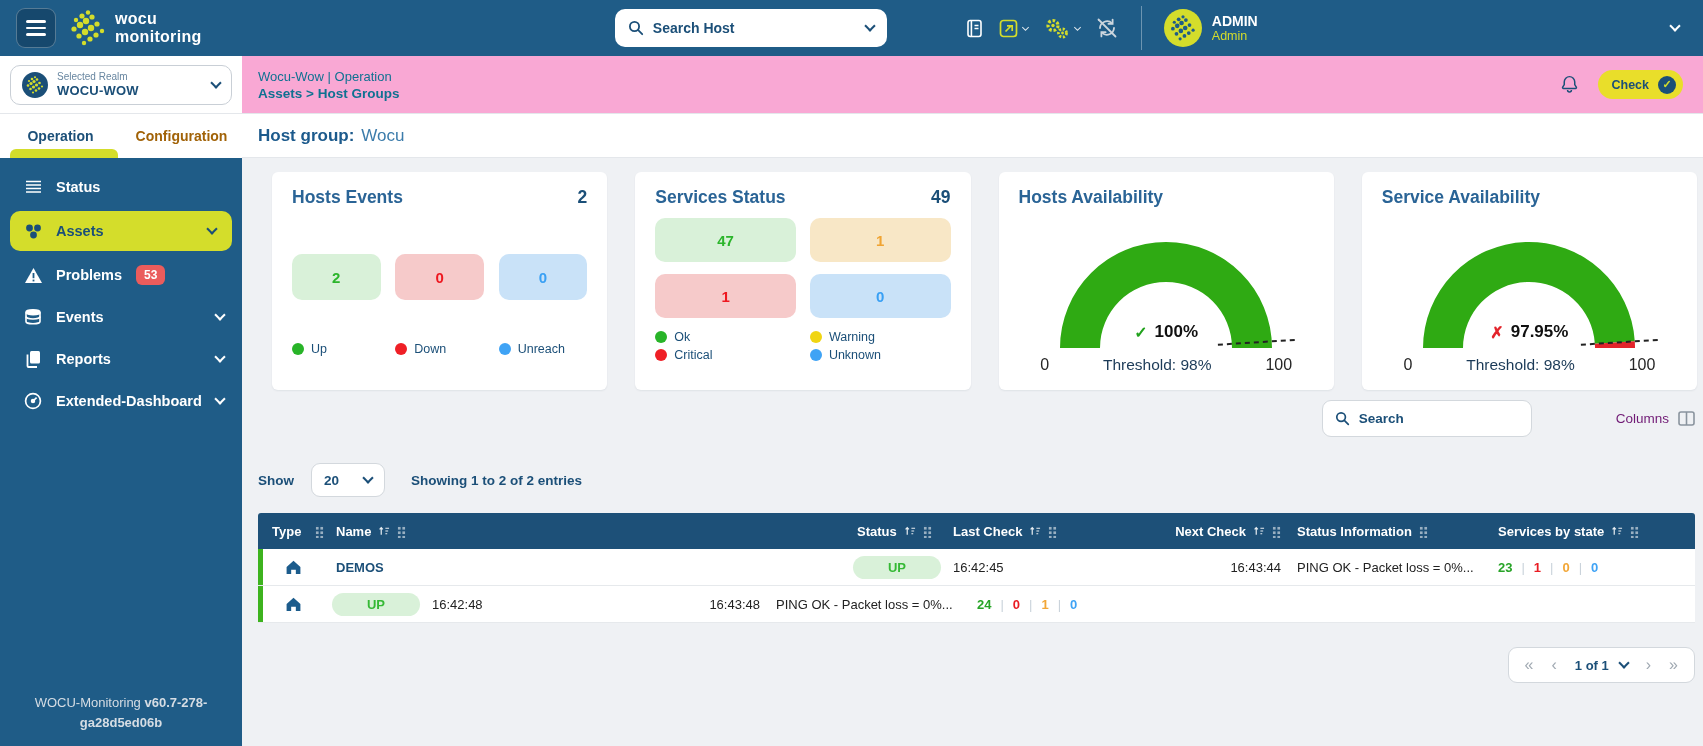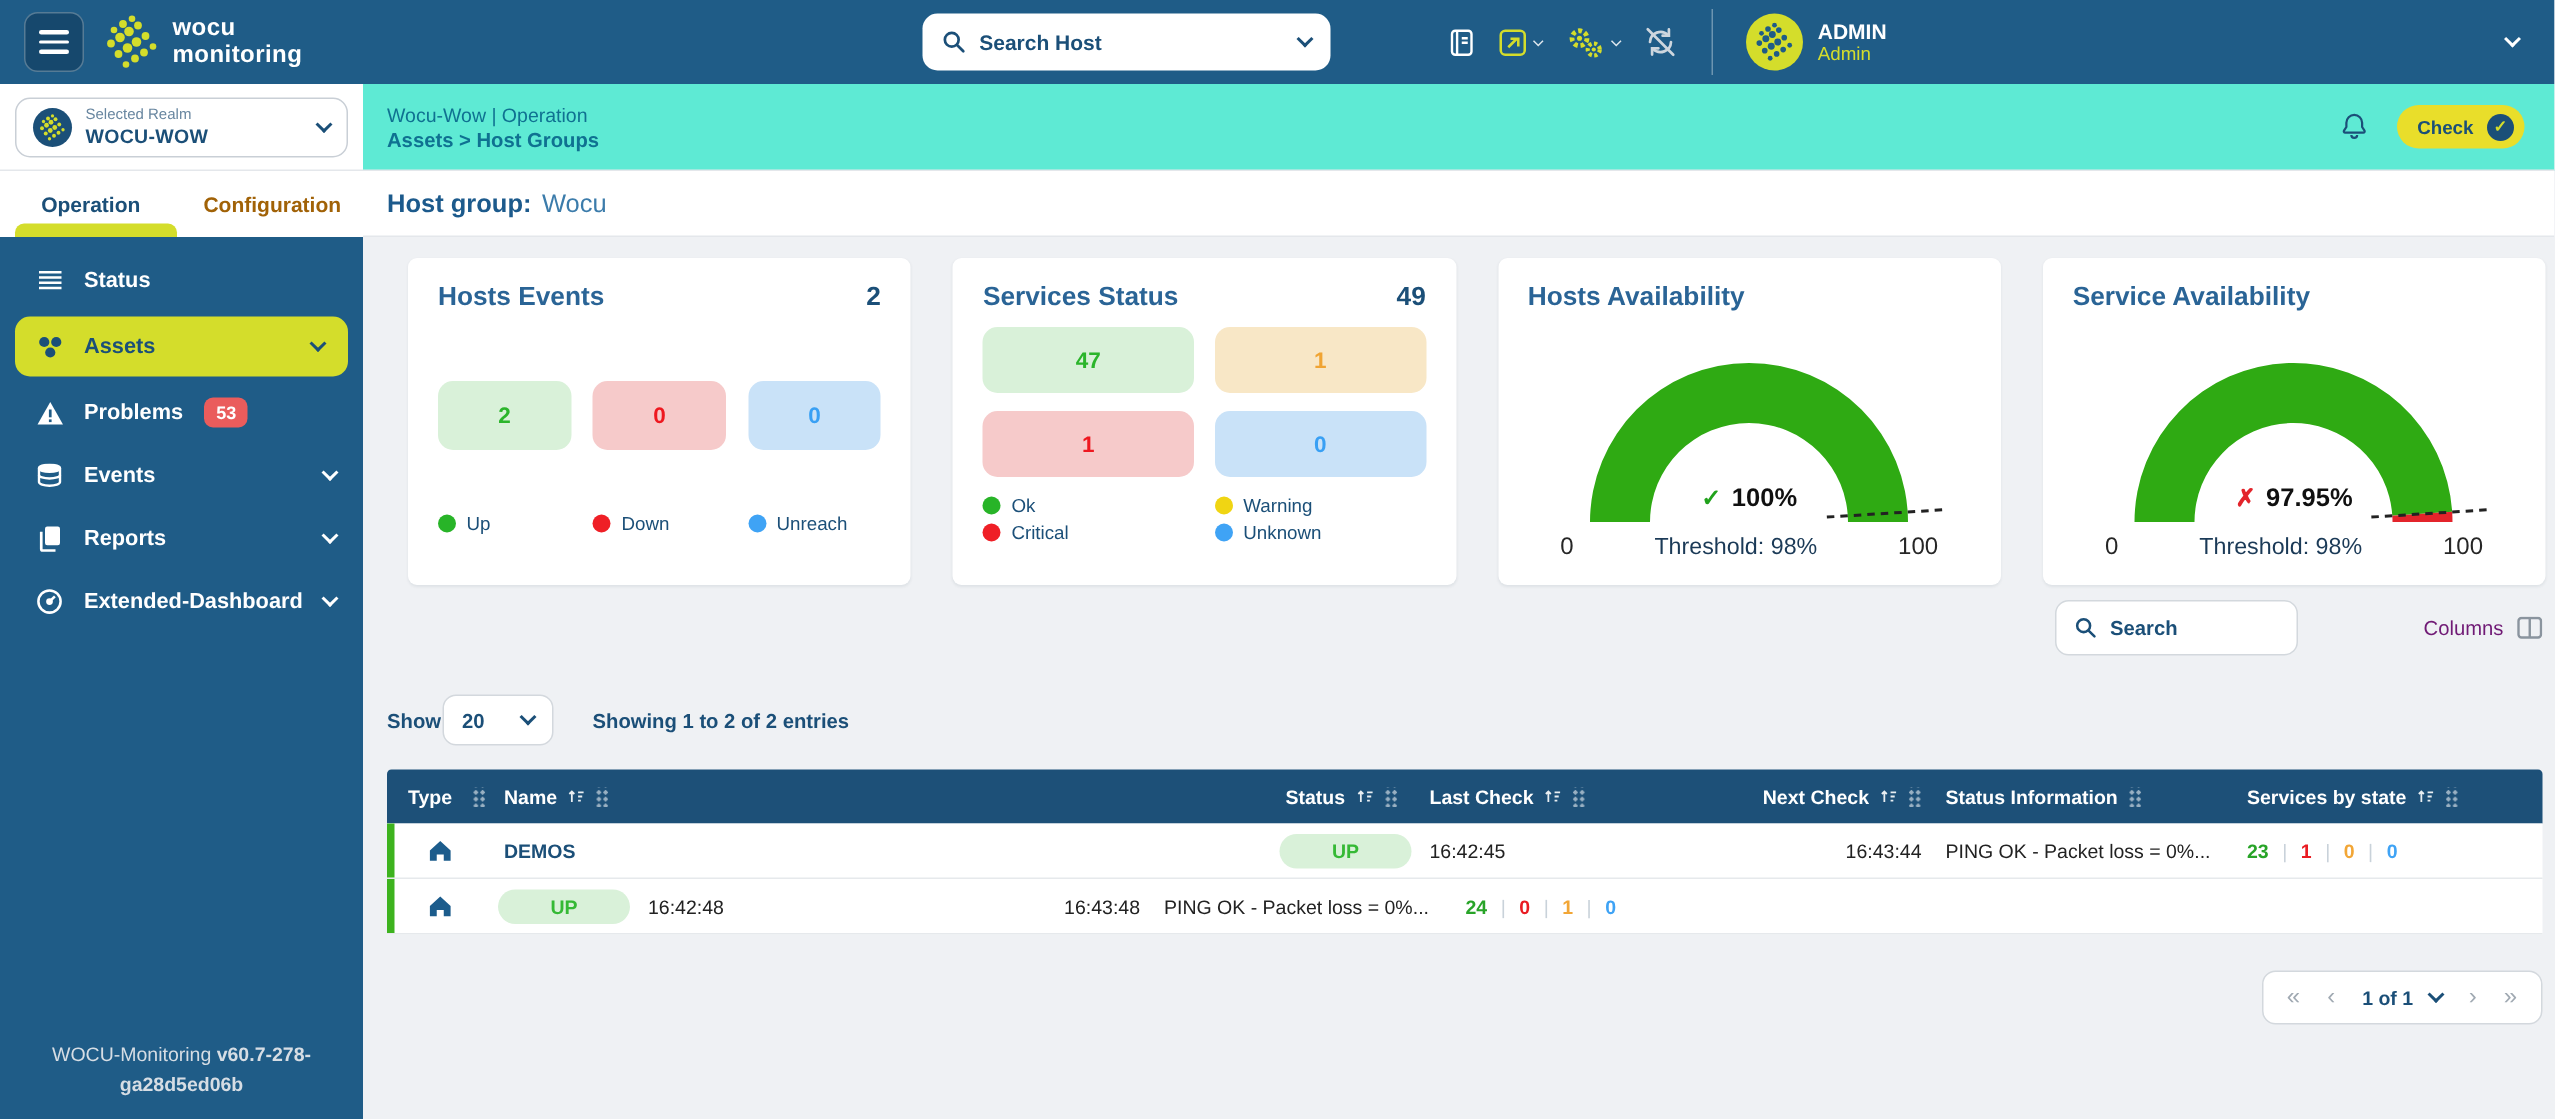--- a/index.html
+++ b/index.html
@@ -52,21 +52,21 @@
   .side-item .s-icon { width:22px; display:flex; justify-content:center; }
   .side-item .chev { margin-left:auto; color:#fff; }
   .side-item.active { background:#d4dd2b; color:#1b4f78; border-radius:10px; margin:3px 10px; height:40px; padding:0 16px 0 12px; }
   .side-item.active .chev { color:#1b4f78; }
   .badge { background:#ea5c5c; color:#fff; font-size:12px; font-weight:700; border-radius:6px; padding:3px 8px; margin-left:2px; }
   .version { padding:0 20px 14px; text-align:center; color:#d6dde4; font-size:13px; line-height:1.5; }
   .version b { font-weight:700; }
 
   
   .main { flex:1; display:flex; flex-direction:column; min-width:0; }
-  .header-bar { background:#5eead4; height:58px; border-bottom:1px solid #e4e7eb; display:flex; align-items:center; padding:0 20px 0 16px; }
+  .header-bar { background:#f9a8d4; height:58px; border-bottom:1px solid #e4e7eb; display:flex; align-items:center; padding:0 20px 0 16px; }
   .bc1 { font-size:13px; color:#0f7191; cursor:pointer; }
   .bc2 { font-size:13.5px; font-weight:700; color:#0f7191; margin-top:2px; cursor:pointer; }
   .bell { margin-left:auto; margin-right:18px; cursor:pointer; display:flex; }
   .check-badge { background:#e9de2a; border-radius:15px; height:29px; display:flex; align-items:center; gap:9px;
     padding:0 7px 0 13px; font-size:12.5px; font-weight:700; color:#1b4f78; cursor:pointer; }
   .check-circle { width:18px; height:18px; border-radius:50%; background:#1b4f78; color:#d4dd2b;
     display:flex; align-items:center; justify-content:center; font-size:11px; font-weight:700; }
   .subheader { background:#fff; height:44px; border-bottom:1px solid #e4e7eb; display:flex; align-items:center; padding:0 16px; font-size:17px; }
   .subheader .lbl { font-weight:700; color:#1c5a8c; }
   .subheader .val { color:#3c7cab; margin-left:7px; }
@@ -101,30 +101,30 @@
   .gauge-value { position:absolute; left:0; right:0; bottom:24px; display:flex; justify-content:center; align-items:center; gap:7px;
     font-size:17px; font-weight:700; color:#101010; }
   .gauge-icon { font-size:16px; font-weight:700; }
   .gauge-scale { position:absolute; bottom:-8px; left:4px; right:4px; display:flex; justify-content:space-between; align-items:flex-end; }
   .gs-num { font-size:16px; color:#262626; }
   .gs-th { font-size:15.5px; color:#1b3a57; }
 
   
   .sec-title { margin-top:36px; font-size:19px; font-weight:700; color:#2a6496; }
   .controls-row { display:flex; justify-content:flex-end; align-items:center; margin-top:10px; }
-  .tbl-search { width:162px; height:37px; background:#fff; border:1px solid #d3d8dd; border-radius:9px;
+  .tbl-search { width:210px; height:37px; background:#fff; border:1px solid #d3d8dd; border-radius:9px;
     display:flex; align-items:center; gap:9px; padding:0 12px; }
   .tbl-search input { border:0; outline:0; flex:1; min-width:0; font:700 13.5px "Liberation Sans",sans-serif; color:#1b4f78; }
   .tbl-search input::placeholder { color:#1b4f78; opacity:1; }
   .columns-btn { display:flex; align-items:center; gap:9px; margin-left:84px; margin-right:2px;
     color:#701a75; font-size:13.5px; cursor:pointer; }
   .show-row { display:flex; align-items:center; margin-top:26px; font-size:13.5px; color:#1b4f78; }
   .show-label { font-weight:600; }
   .page-size { width:74px; height:34px; background:#fff; border:1px solid #d3d8dd; border-radius:9px;
-    display:flex; align-items:center; justify-content:space-between; padding:0 12px; margin-left:1px;
+    display:flex; align-items:center; justify-content:space-between; padding:0 12px; margin-left:17px;
     font-weight:600; color:#1b4f78; cursor:pointer; }
   .page-size .chev { color:#1b4f78; }
   .showing { margin-left:26px; font-weight:600; }
 
   
   .htable { margin-top:16px; margin-right:2px; }
   .t-head { display:flex; align-items:center; background:#1d5078; height:36px; color:#fff; border-radius:3px 3px 0 0; }
   .th { display:flex; align-items:center; gap:7px; font-size:13px; font-weight:700; padding:0 8px; cursor:pointer; }
   .grip { width:9px; height:13px; cursor:grab; flex:0 0 9px;
     background-image:radial-gradient(circle, rgba(255,255,255,.55) 1.3px, transparent 1.5px);

